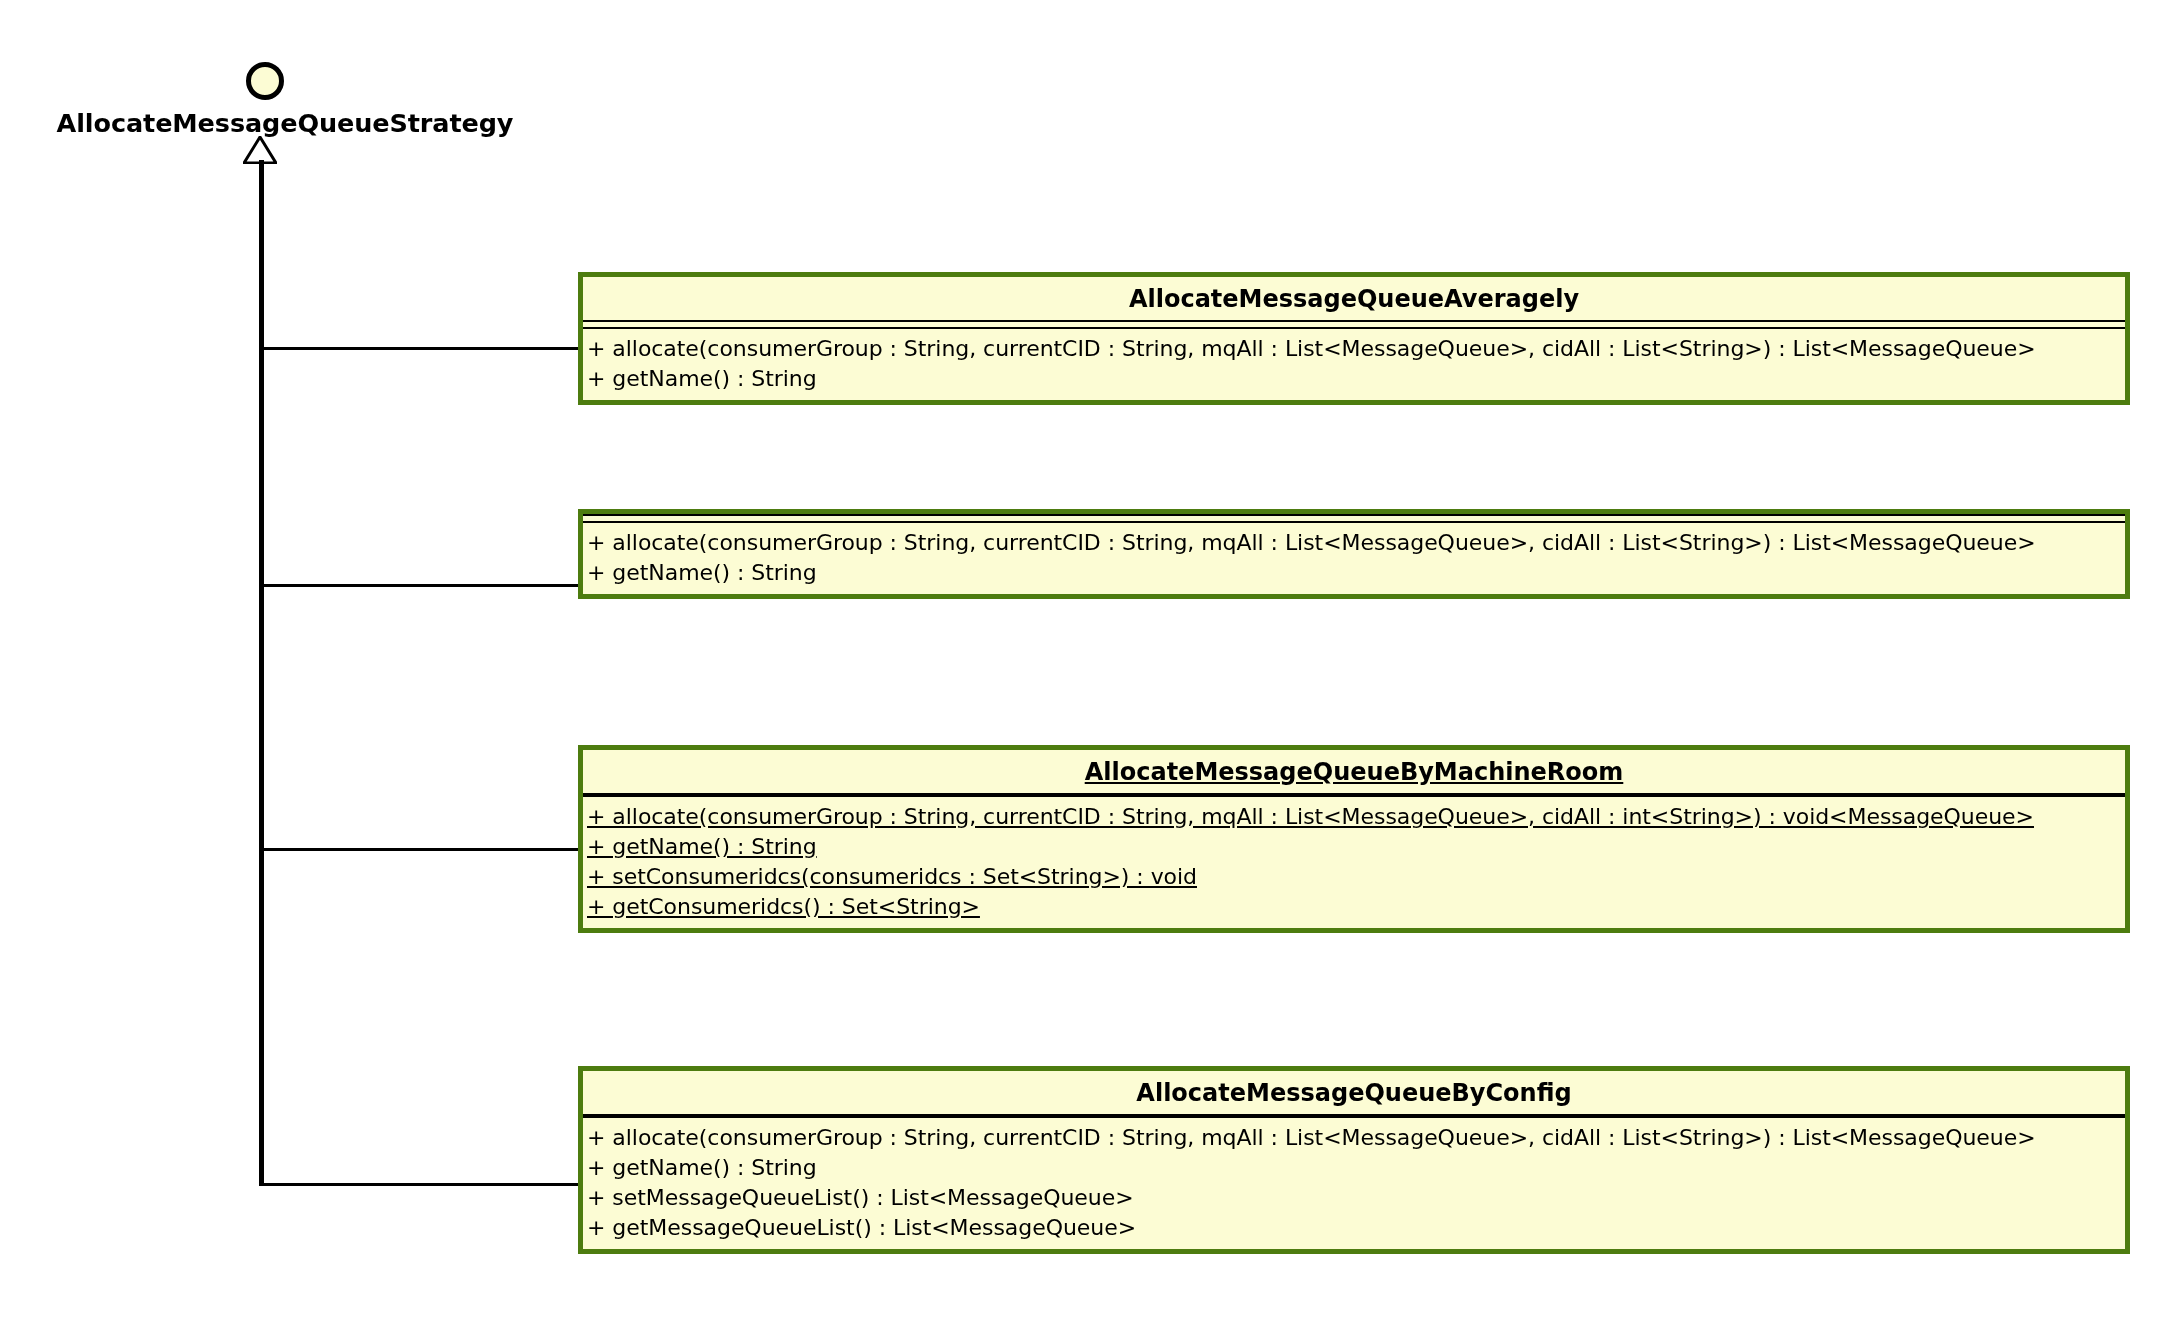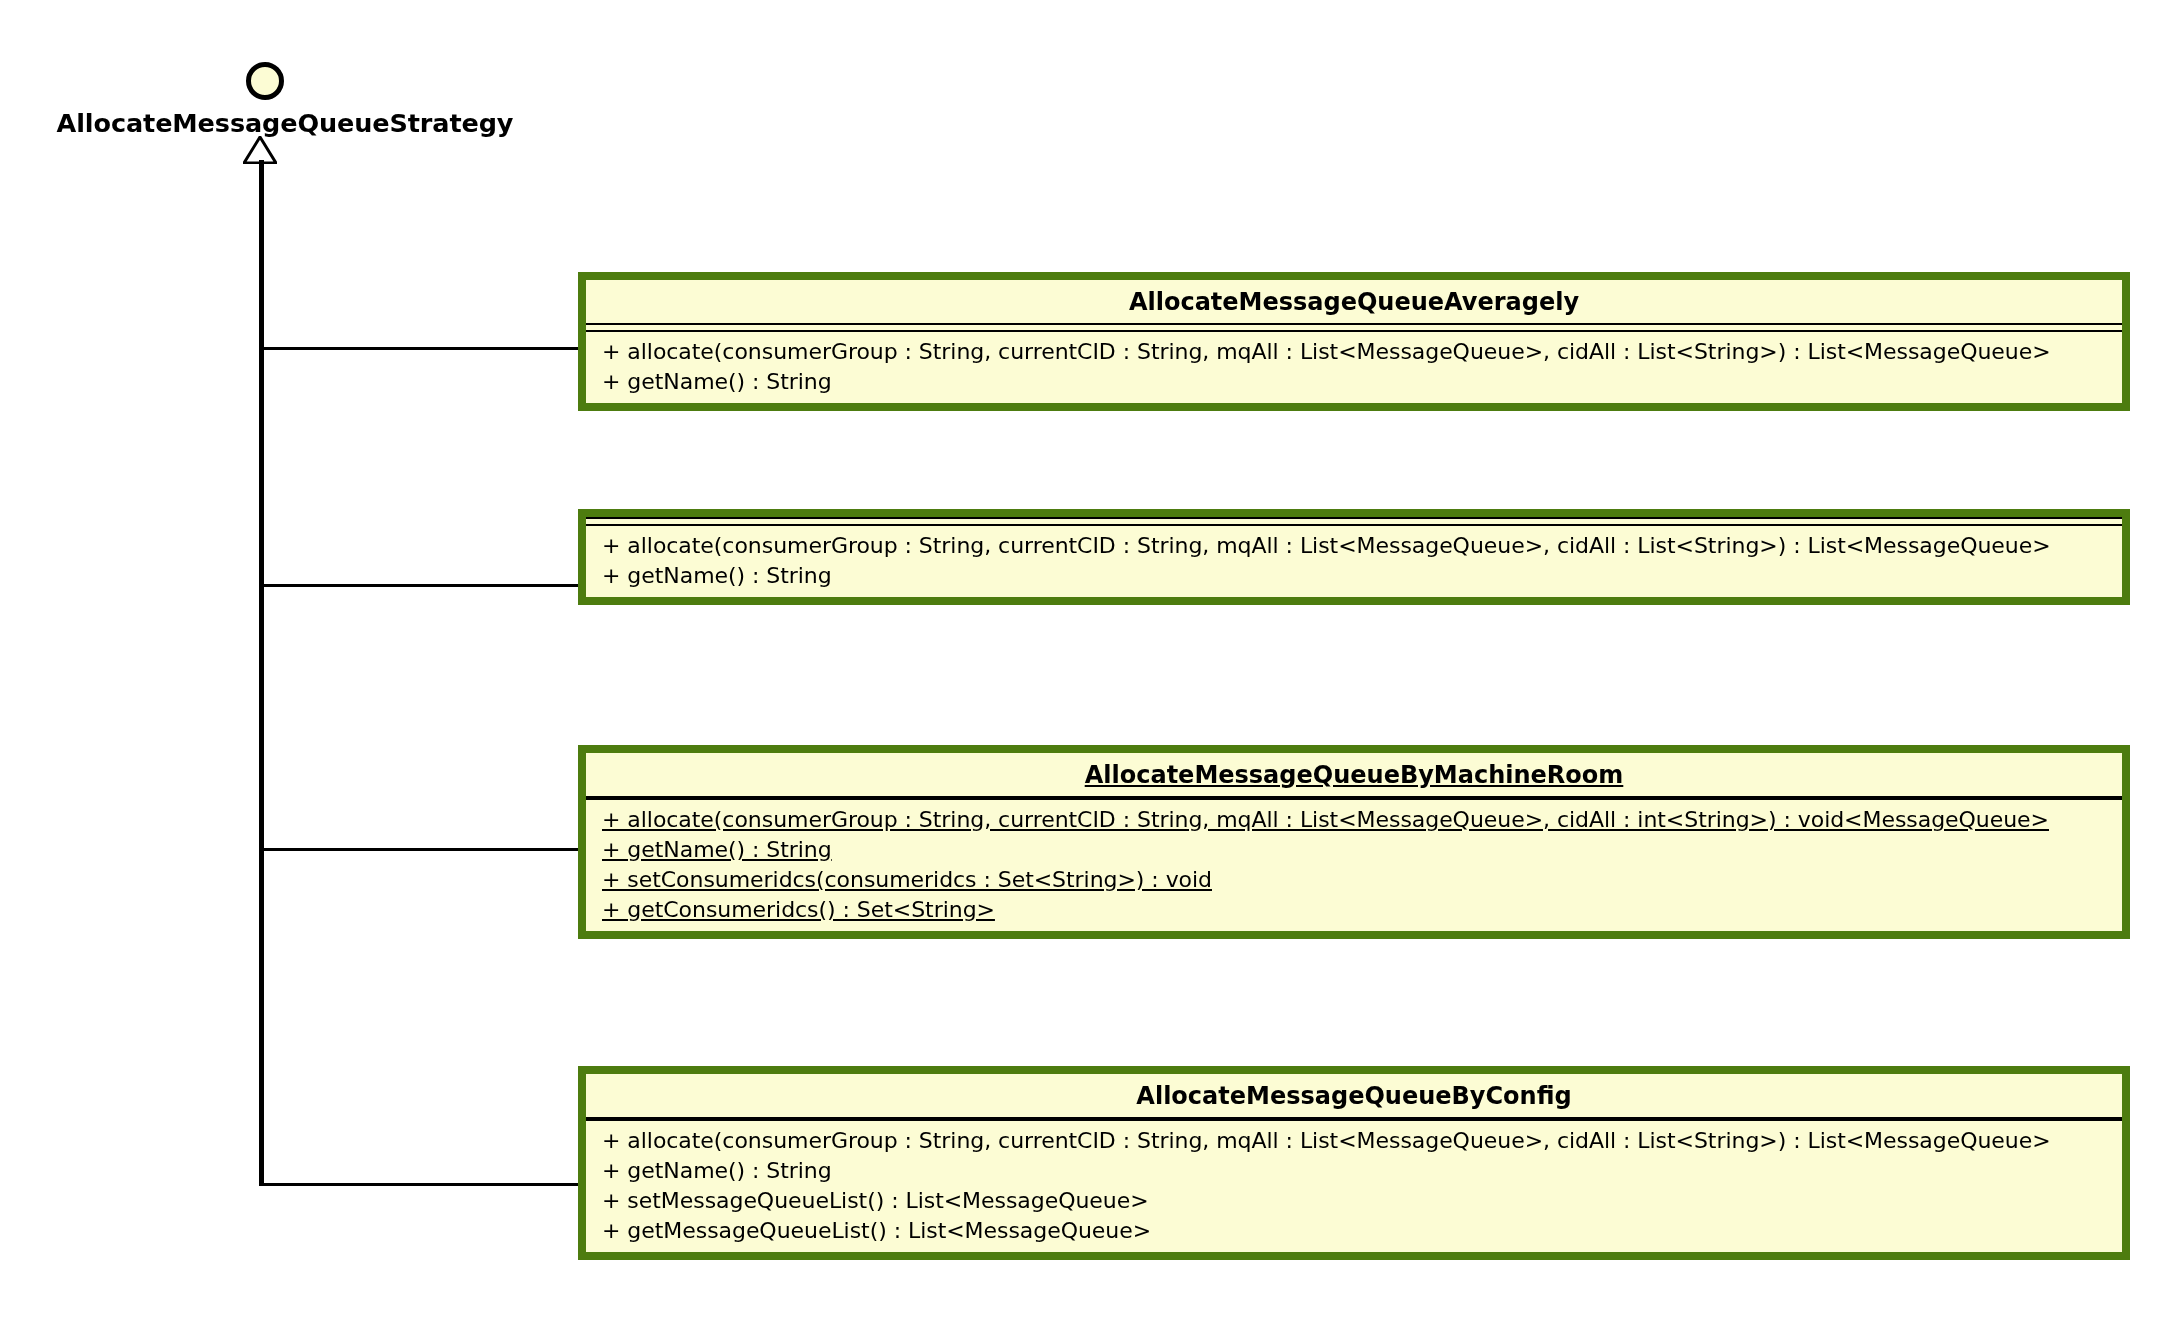--- a/index.html
+++ b/index.html
@@ -51,21 +51,21 @@
     white-space: nowrap;
     letter-spacing: -0.1px;
     padding-left: 20px;
   }
 
   
   .class-box {
     position: absolute;
     left: 578px;
     width: 1552px;
-    border: 8px solid #4d7c0f;
+    border: 5px solid #4d7c0f;
     background: #fcfcd4;
     box-sizing: border-box;
   }
   .cb-title {
     text-align: center;
     font-size: 24px;
     font-weight: bold;
     color: #000000;
     padding: 10px 6px 9px 6px;
     line-height: 1.0;
@@ -79,21 +79,21 @@
     padding: 5px 0 6px 0;
   }
   .cb-compartment.empty {
     padding: 0;
     height: 5px;
   }
   .cb-row {
     font-size: 22px;
     color: #000000;
     line-height: 1.365;
-    padding-left: 16px;
+    padding-left: 4px;
     white-space: nowrap;
     letter-spacing: -0.05px;
   }
 
   
   .conn {
     position: absolute;
     background: #000000;
   }
   .conn-trunk {

